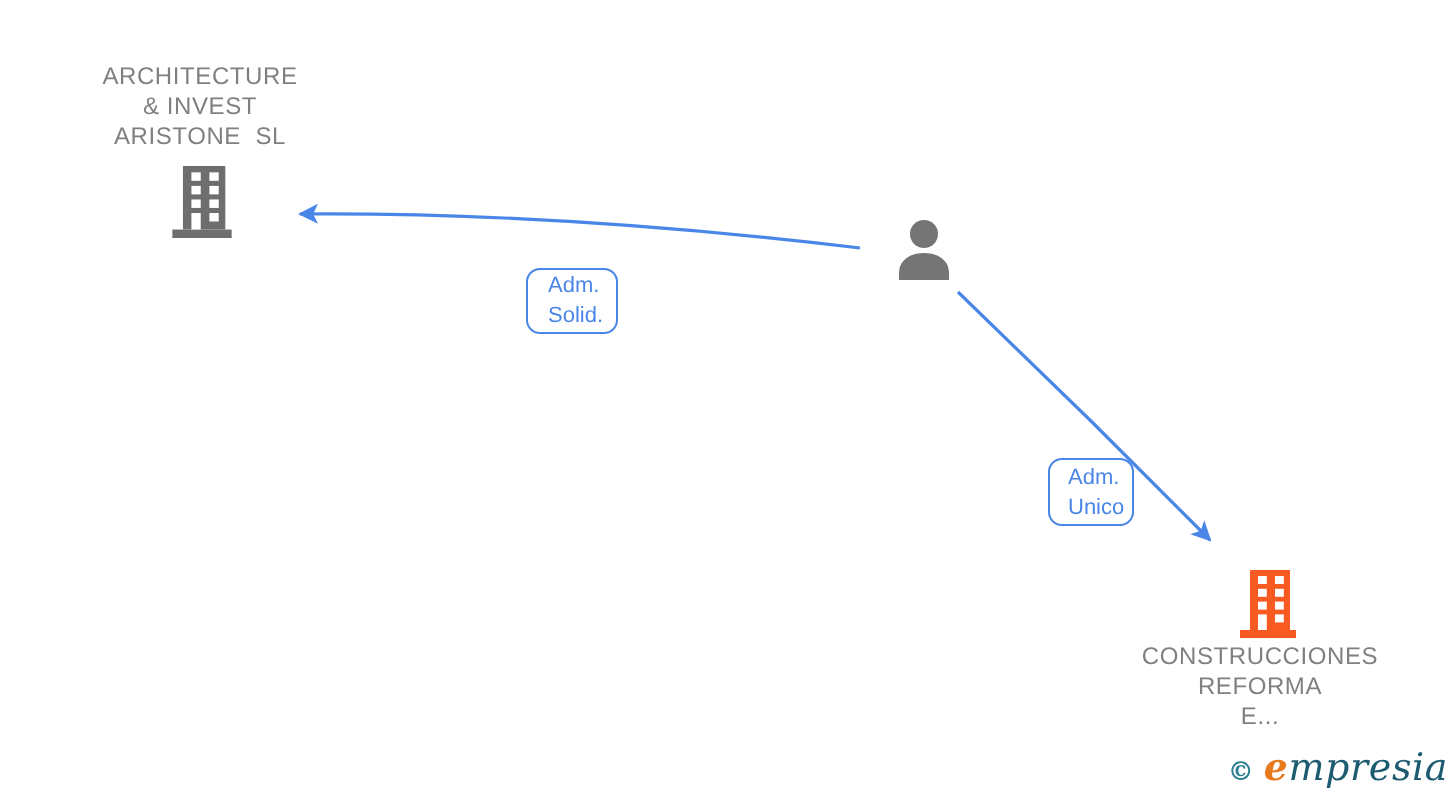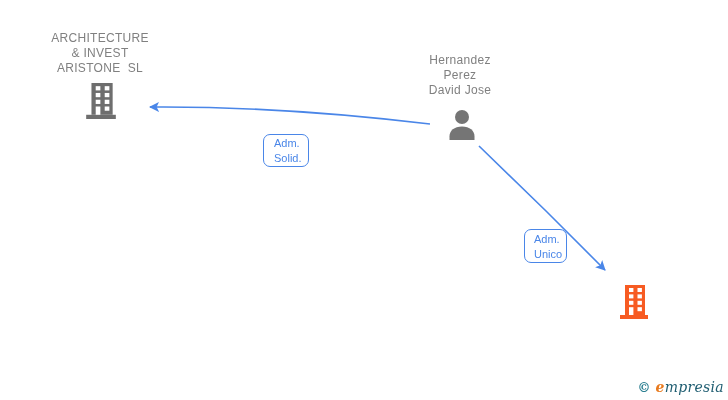--- a/index.html
+++ b/index.html
@@ -33,21 +33,21 @@
     border-radius:7px;color:var(--edge);font-size:11px;line-height:15px;
     white-space:pre-line;text-align:left;margin-top:36px;
   }
   .edge-label.solid{left:263px;top:98px;width:46px;height:33px;padding:1px 0 0 10px;}
   .edge-label.unico{left:524px;top:193px;width:43px;height:34px;padding:2px 0 0 9px;}
   .logo{
     position:absolute;right:4px;bottom:5px;display:flex;align-items:baseline;gap:5px;
     font-family:"DejaVu Serif",serif;
   }
   .logo-copy{color:var(--logo-copy);font-size:13px;font-weight:bold;}
-  .logo-brand{font-style:italic;font-size:14px;letter-spacing:.3px;}
+  .logo-brand{font-style:italic;font-size:19px;letter-spacing:.3px;}
   .logo-initial{color:var(--logo-initial);font-weight:bold;}
   .logo-rest{color:var(--logo-rest);}
 </style>
 </head>
 <body>
 
 <div class="canvas">
 
   <svg class="edges-svg" width="728" height="400" viewBox="0 0 728 400">
     <defs>
@@ -70,23 +70,20 @@
       <rect x="19.5" y="3" width="4.4" height="4" fill="#ffffff"></rect>
       <rect x="11" y="9.4" width="4.4" height="4" fill="#ffffff"></rect>
       <rect x="19.5" y="9.4" width="4.4" height="4" fill="#ffffff"></rect>
       <rect x="11" y="15.8" width="4.4" height="4" fill="#ffffff"></rect>
       <rect x="19.5" y="15.8" width="4.4" height="4" fill="#ffffff"></rect>
       <rect x="11" y="22.2" width="4.4" height="7.8" fill="#ffffff"></rect>
       <rect x="19.5" y="22.2" width="4.4" height="4" fill="#ffffff"></rect>
     </svg>
   </div>
 
-  <div class="node-label" style="left:390px;top:53px;width:140px;">Hernandez
-Perez
-David Jose</div>
   <div class="node-icon icon-person" style="left:446px;top:109px;">
     <svg width="32" height="32" viewBox="0 0 32 32">
       <circle cx="16" cy="8" r="7" fill="currentColor"></circle>
       <path d="M16,17.5c-7.8,0-12.5,4.3-12.5,9.8V31h25v-3.7C28.5,21.8,23.8,17.5,16,17.5z" fill="currentColor"></path>
     </svg>
   </div>
 
   <div class="node-icon icon-orange" style="left:618px;top:284px;">
     <svg width="32" height="36" viewBox="0 0 32 34">
       <rect x="7" y="0" width="20" height="30" fill="currentColor"></rect>
@@ -94,20 +91,23 @@
       <rect x="11" y="3" width="4.4" height="4" fill="#ffffff"></rect>
       <rect x="19.5" y="3" width="4.4" height="4" fill="#ffffff"></rect>
       <rect x="11" y="9.4" width="4.4" height="4" fill="#ffffff"></rect>
       <rect x="19.5" y="9.4" width="4.4" height="4" fill="#ffffff"></rect>
       <rect x="11" y="15.8" width="4.4" height="4" fill="#ffffff"></rect>
       <rect x="19.5" y="15.8" width="4.4" height="4" fill="#ffffff"></rect>
       <rect x="11" y="22.2" width="4.4" height="7.8" fill="#ffffff"></rect>
       <rect x="19.5" y="22.2" width="4.4" height="4" fill="#ffffff"></rect>
     </svg>
   </div>
+  <div class="node-label" style="left:544px;top:321px;width:172px;">CONSTRUCCIONES
+REFORMA
+E...</div>
 
   <div class="edge-label solid">Adm.
 Solid.</div>
   <div class="edge-label unico">Adm.
 Unico</div>
 
   <div class="logo">
     <span class="logo-copy">©</span>
     <span class="logo-brand"><span class="logo-initial">e</span><span class="logo-rest">mpresia</span></span>
   </div>

